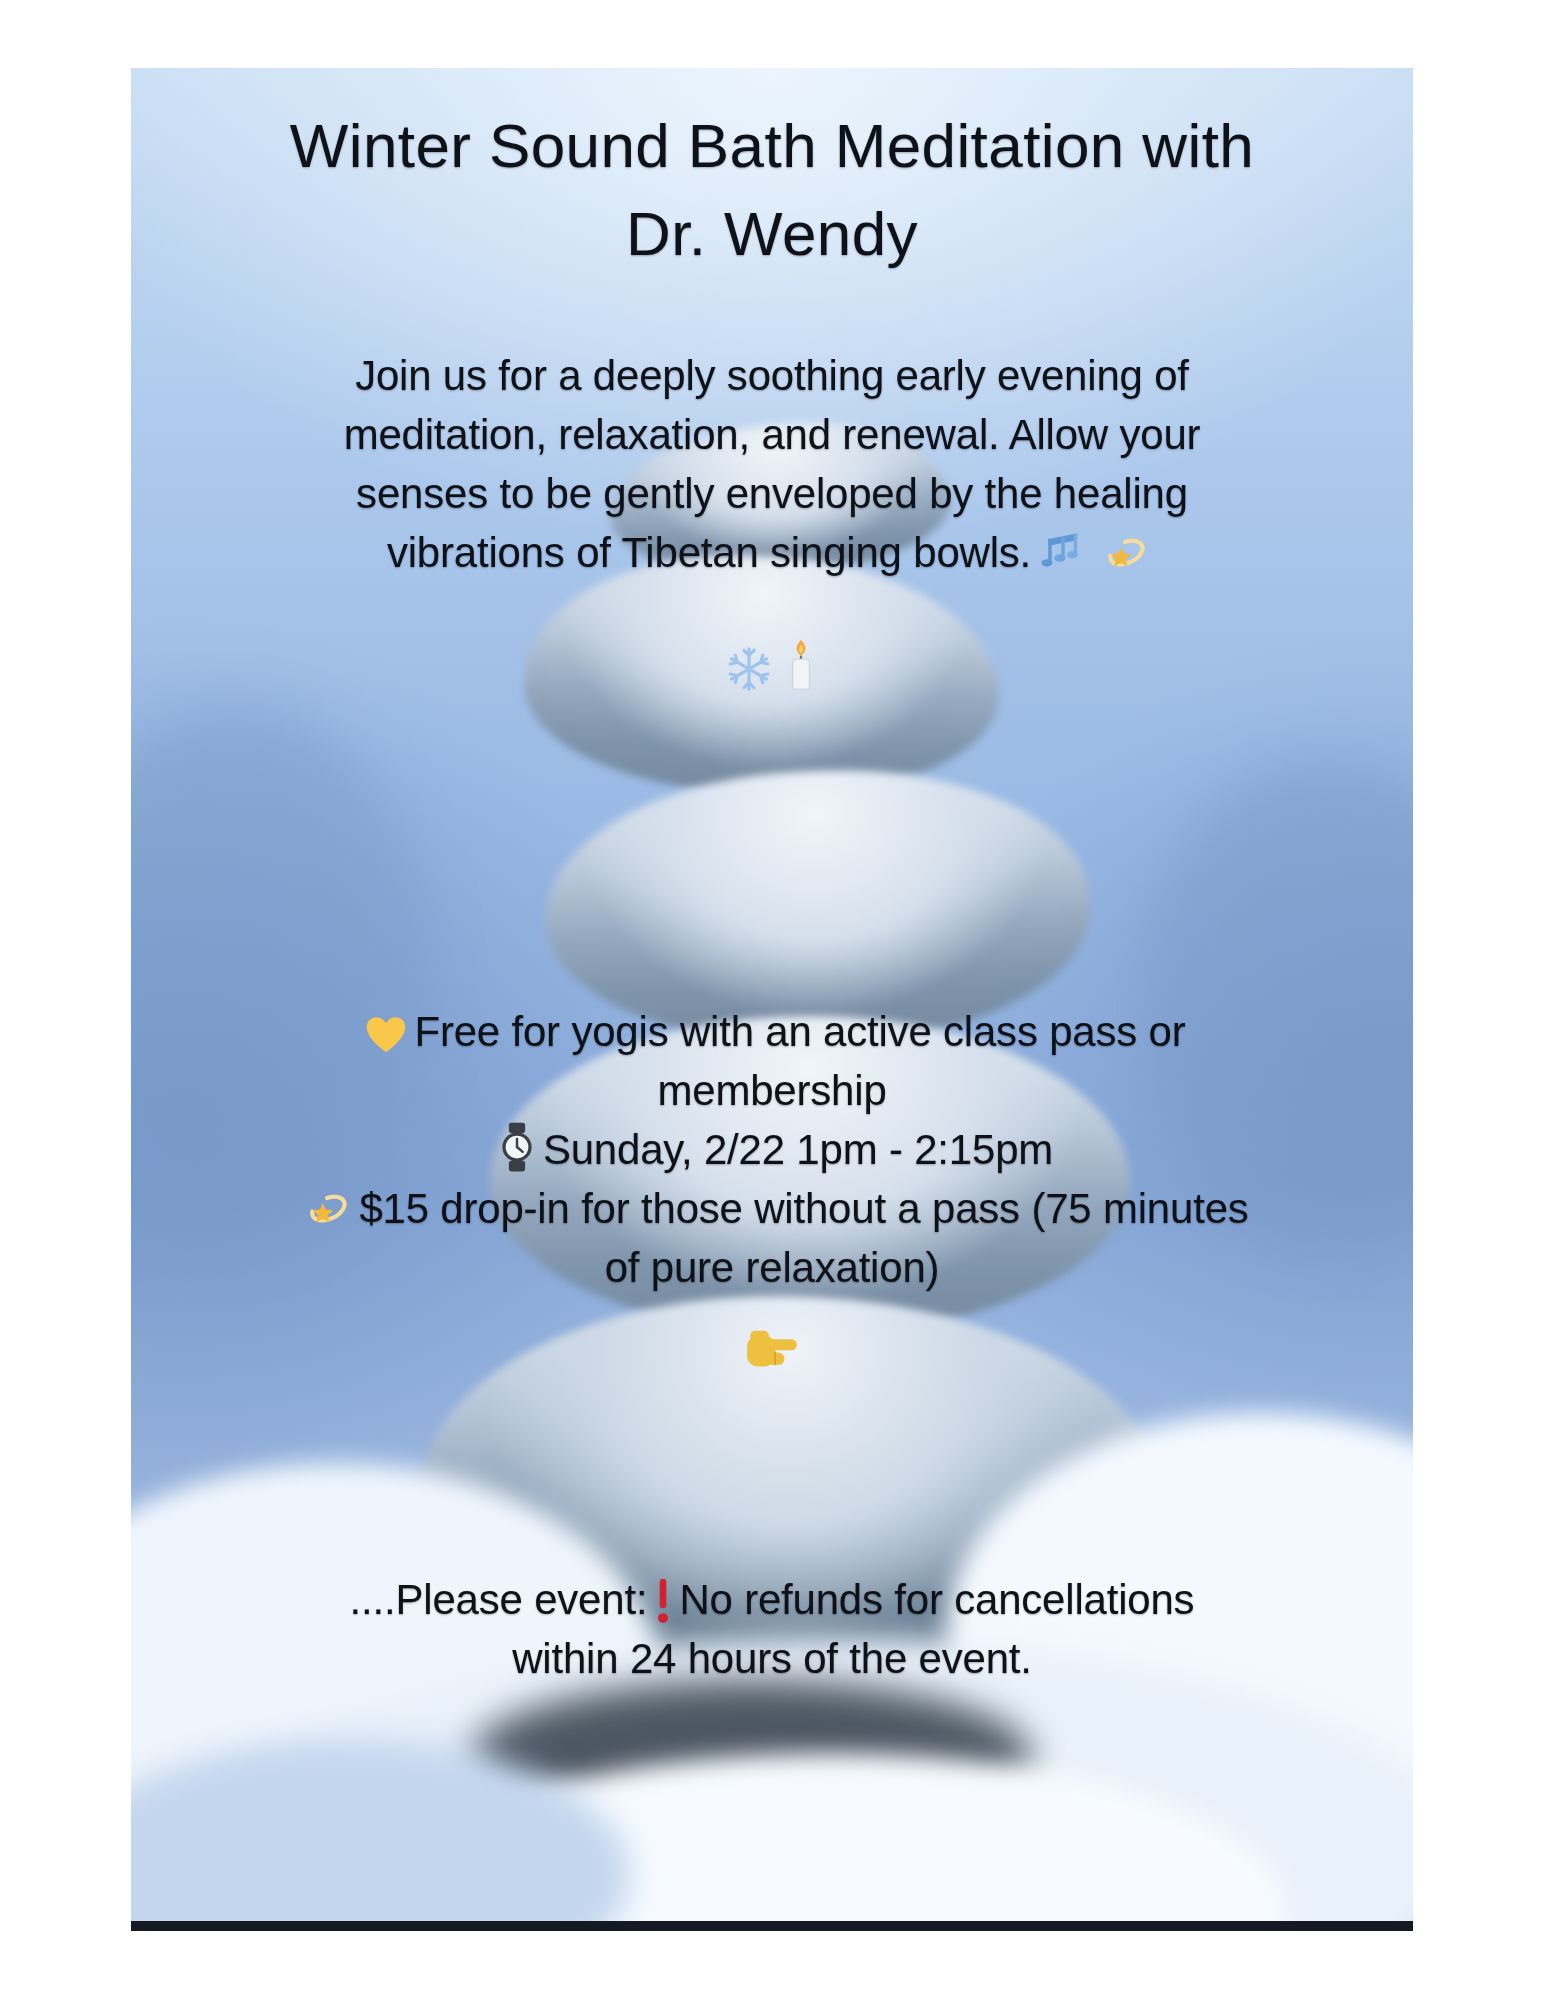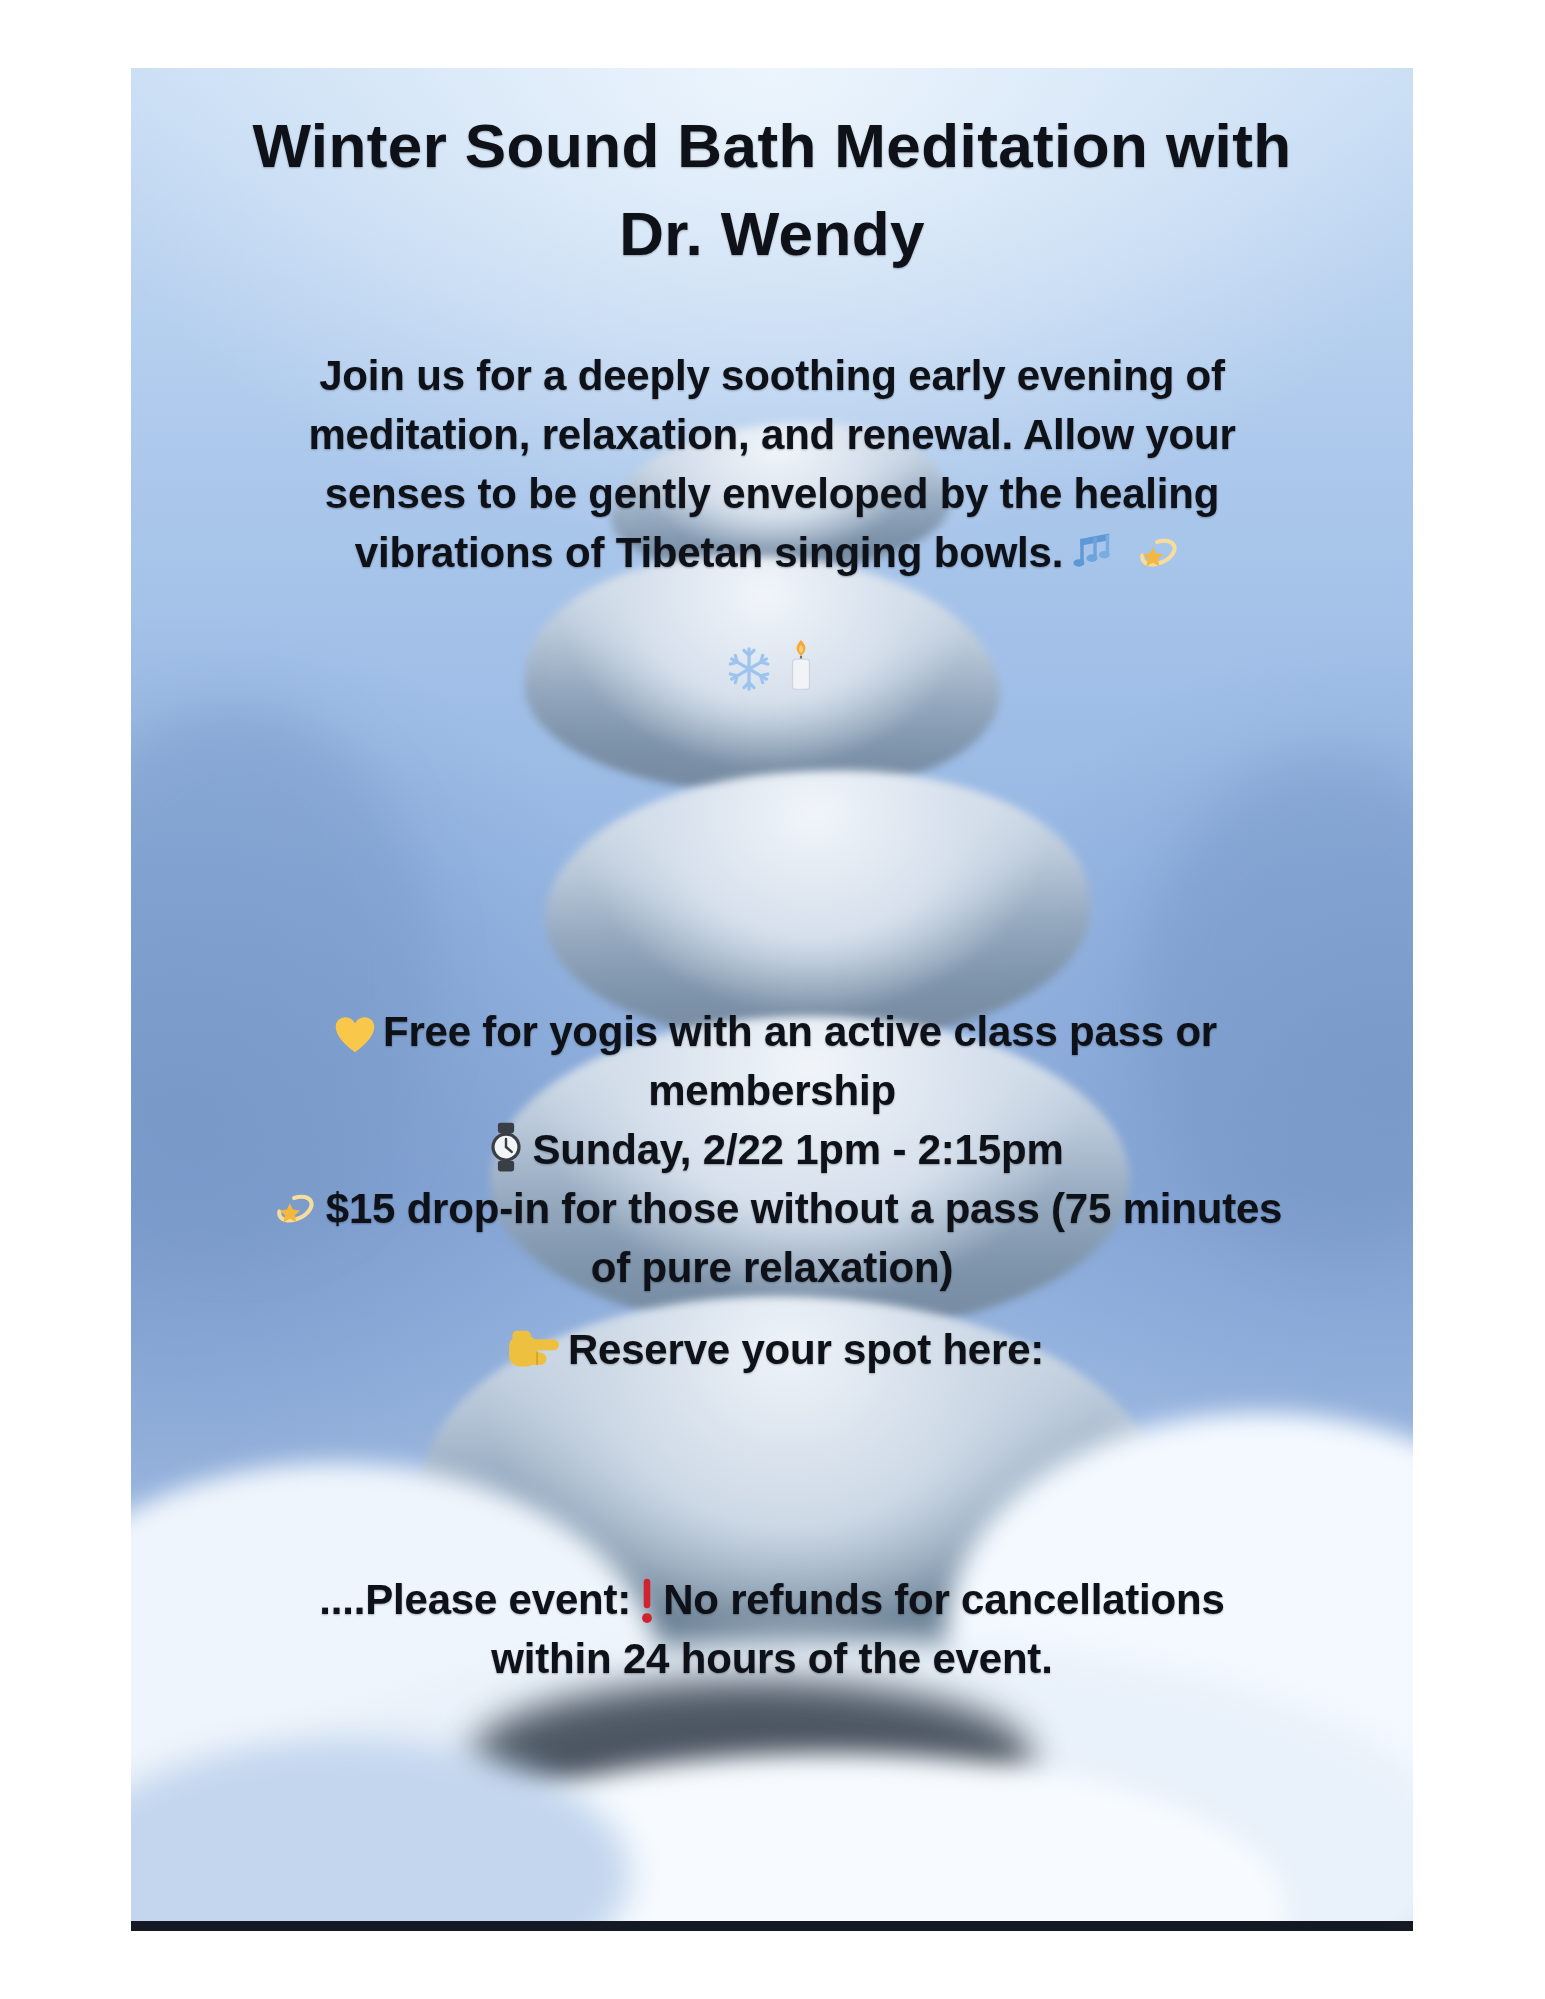--- a/index.html
+++ b/index.html
@@ -35,21 +35,21 @@
   .snow{position:absolute;border-radius:50%;}
   .snow-left{left:-120px;top:1395px;width:650px;height:430px;background:#eff5fc;filter:blur(12px);}
   .snow-right{left:815px;top:1345px;width:630px;height:440px;background:#f4f9ff;filter:blur(12px);}
   .snow-mid{left:70px;top:1570px;width:1260px;height:430px;background:#e9f1fa;filter:blur(14px);}
   .trees-shadow{left:340px;top:1612px;width:560px;height:155px;background:#323d49;filter:blur(18px);opacity:.85;}
   .snow-front{left:245px;top:1685px;width:910px;height:310px;background:#f7fbff;filter:blur(12px);}
   .haze-bottom-left{left:-70px;top:1672px;width:570px;height:270px;background:#c3d6ee;filter:blur(16px);}
   .photo-bottom-edge{position:absolute;left:0;top:1853px;width:100%;height:10px;background:#141923;border-radius:0;}
   .txt{
     position:absolute;left:14px;width:1254px;text-align:center;color:#0e1218;
-    font-weight:bold;font-size:42px;line-height:59px;letter-spacing:-0.2px;
+    font-weight:normal;font-size:42px;line-height:59px;letter-spacing:-0.2px;
     text-shadow:0 1px 2px rgba(8,12,20,0.3);
   }
   .pre{white-space:pre-line;}
   .t-title{top:34px;font-size:62px;line-height:88px;letter-spacing:0.4px;}
   .t-intro{top:278px;}
   .t-body{top:570px;}
   .t-details{top:934px;}
   .t-reserve{top:1252px;}
   .t-note{top:1502px;}
   .icn{display:inline-block;vertical-align:-9px;margin:0 6px;}
@@ -142,21 +142,21 @@
   <div class="txt t-reserve">
     <div>
       <svg class="icn" width="56" height="44" viewBox="0 0 72 56">
         <g fill="#eec03f">
           <rect x="8" y="2" width="24" height="13" rx="6.5"></rect>
           <rect x="4" y="8" width="36" height="40" rx="14"></rect>
           <rect x="26" y="13" width="42" height="14" rx="7"></rect>
           <rect x="26" y="30" width="26" height="16" rx="8"></rect>
         </g>
         <line x1="40" y1="30" x2="40" y2="45" stroke="#d9a32b" stroke-width="2.5" stroke-linecap="round"></line>
-      </svg><span>Reserve your spot here:</span>
+      </svg>
     </div>
   </div>
 
   <div class="txt t-note">
     <span>....Please event:</span><svg class="icn" width="20" height="46" viewBox="0 0 20 56">
       <rect x="6" y="2" width="8" height="36" rx="4" fill="#d1232f"></rect>
       <circle cx="10" cy="50" r="6" fill="#d1232f"></circle>
     </svg><span class="pre">No refunds for cancellations
 within 24 hours of the event.</span>
   </div>

